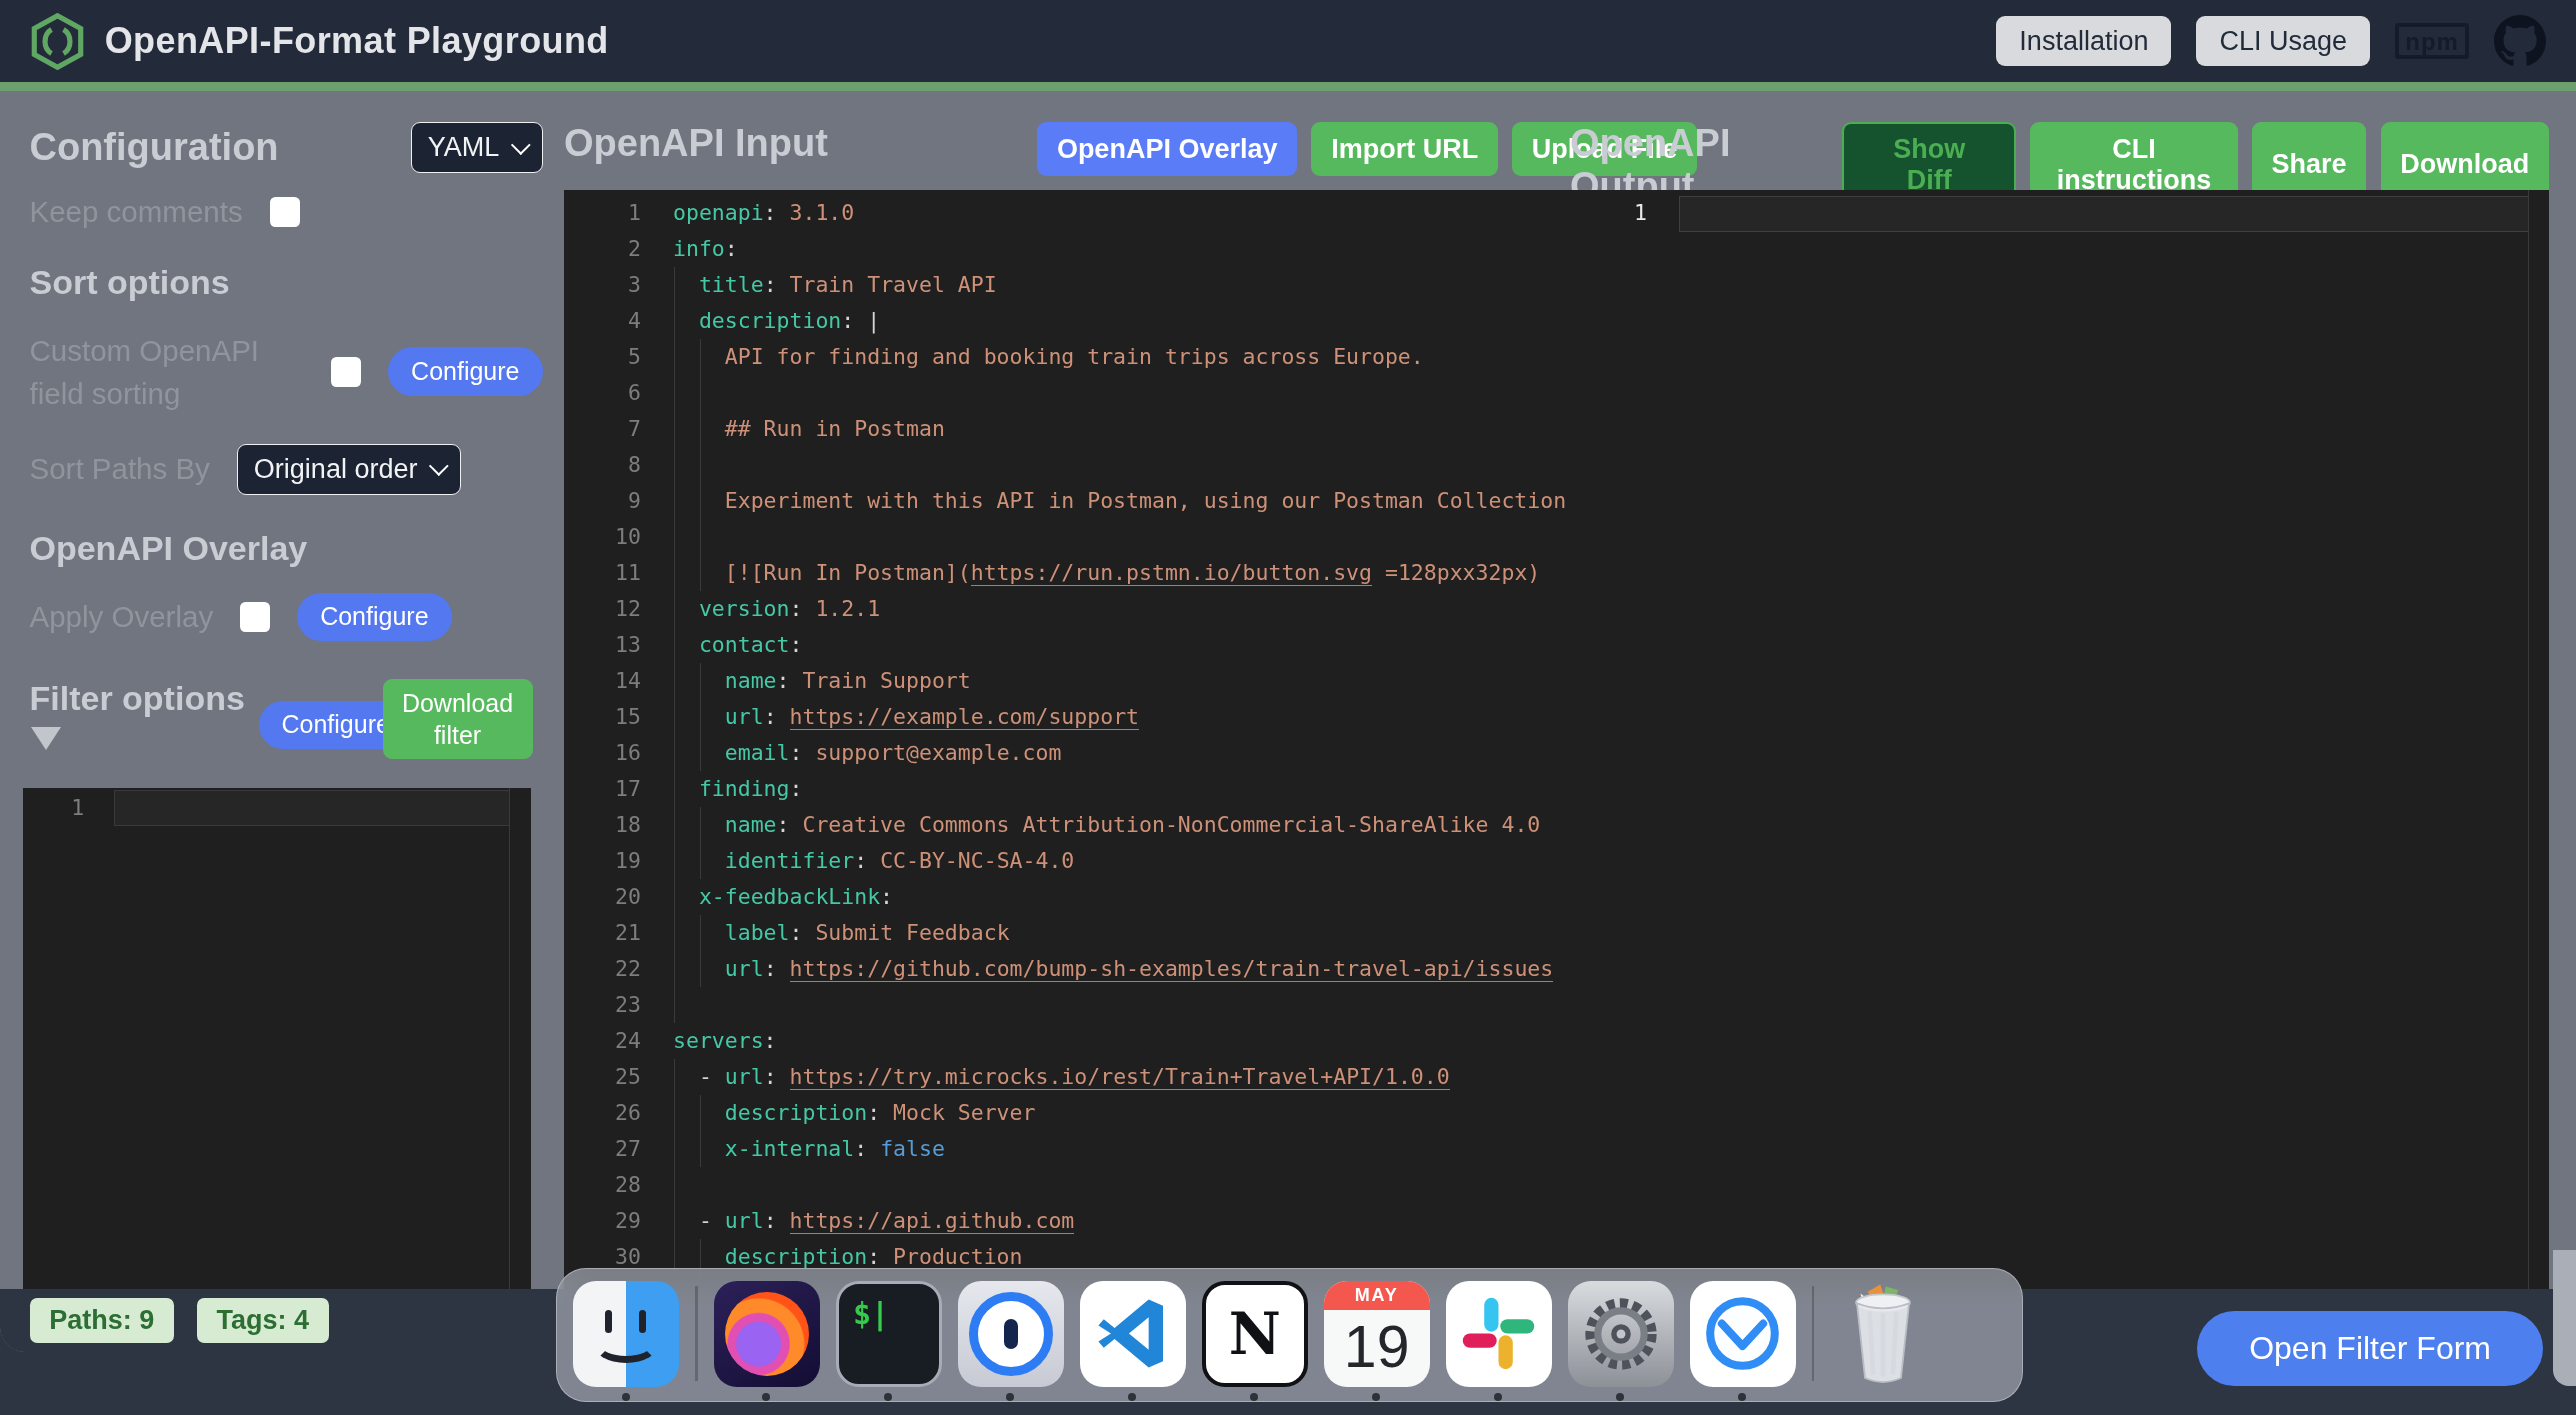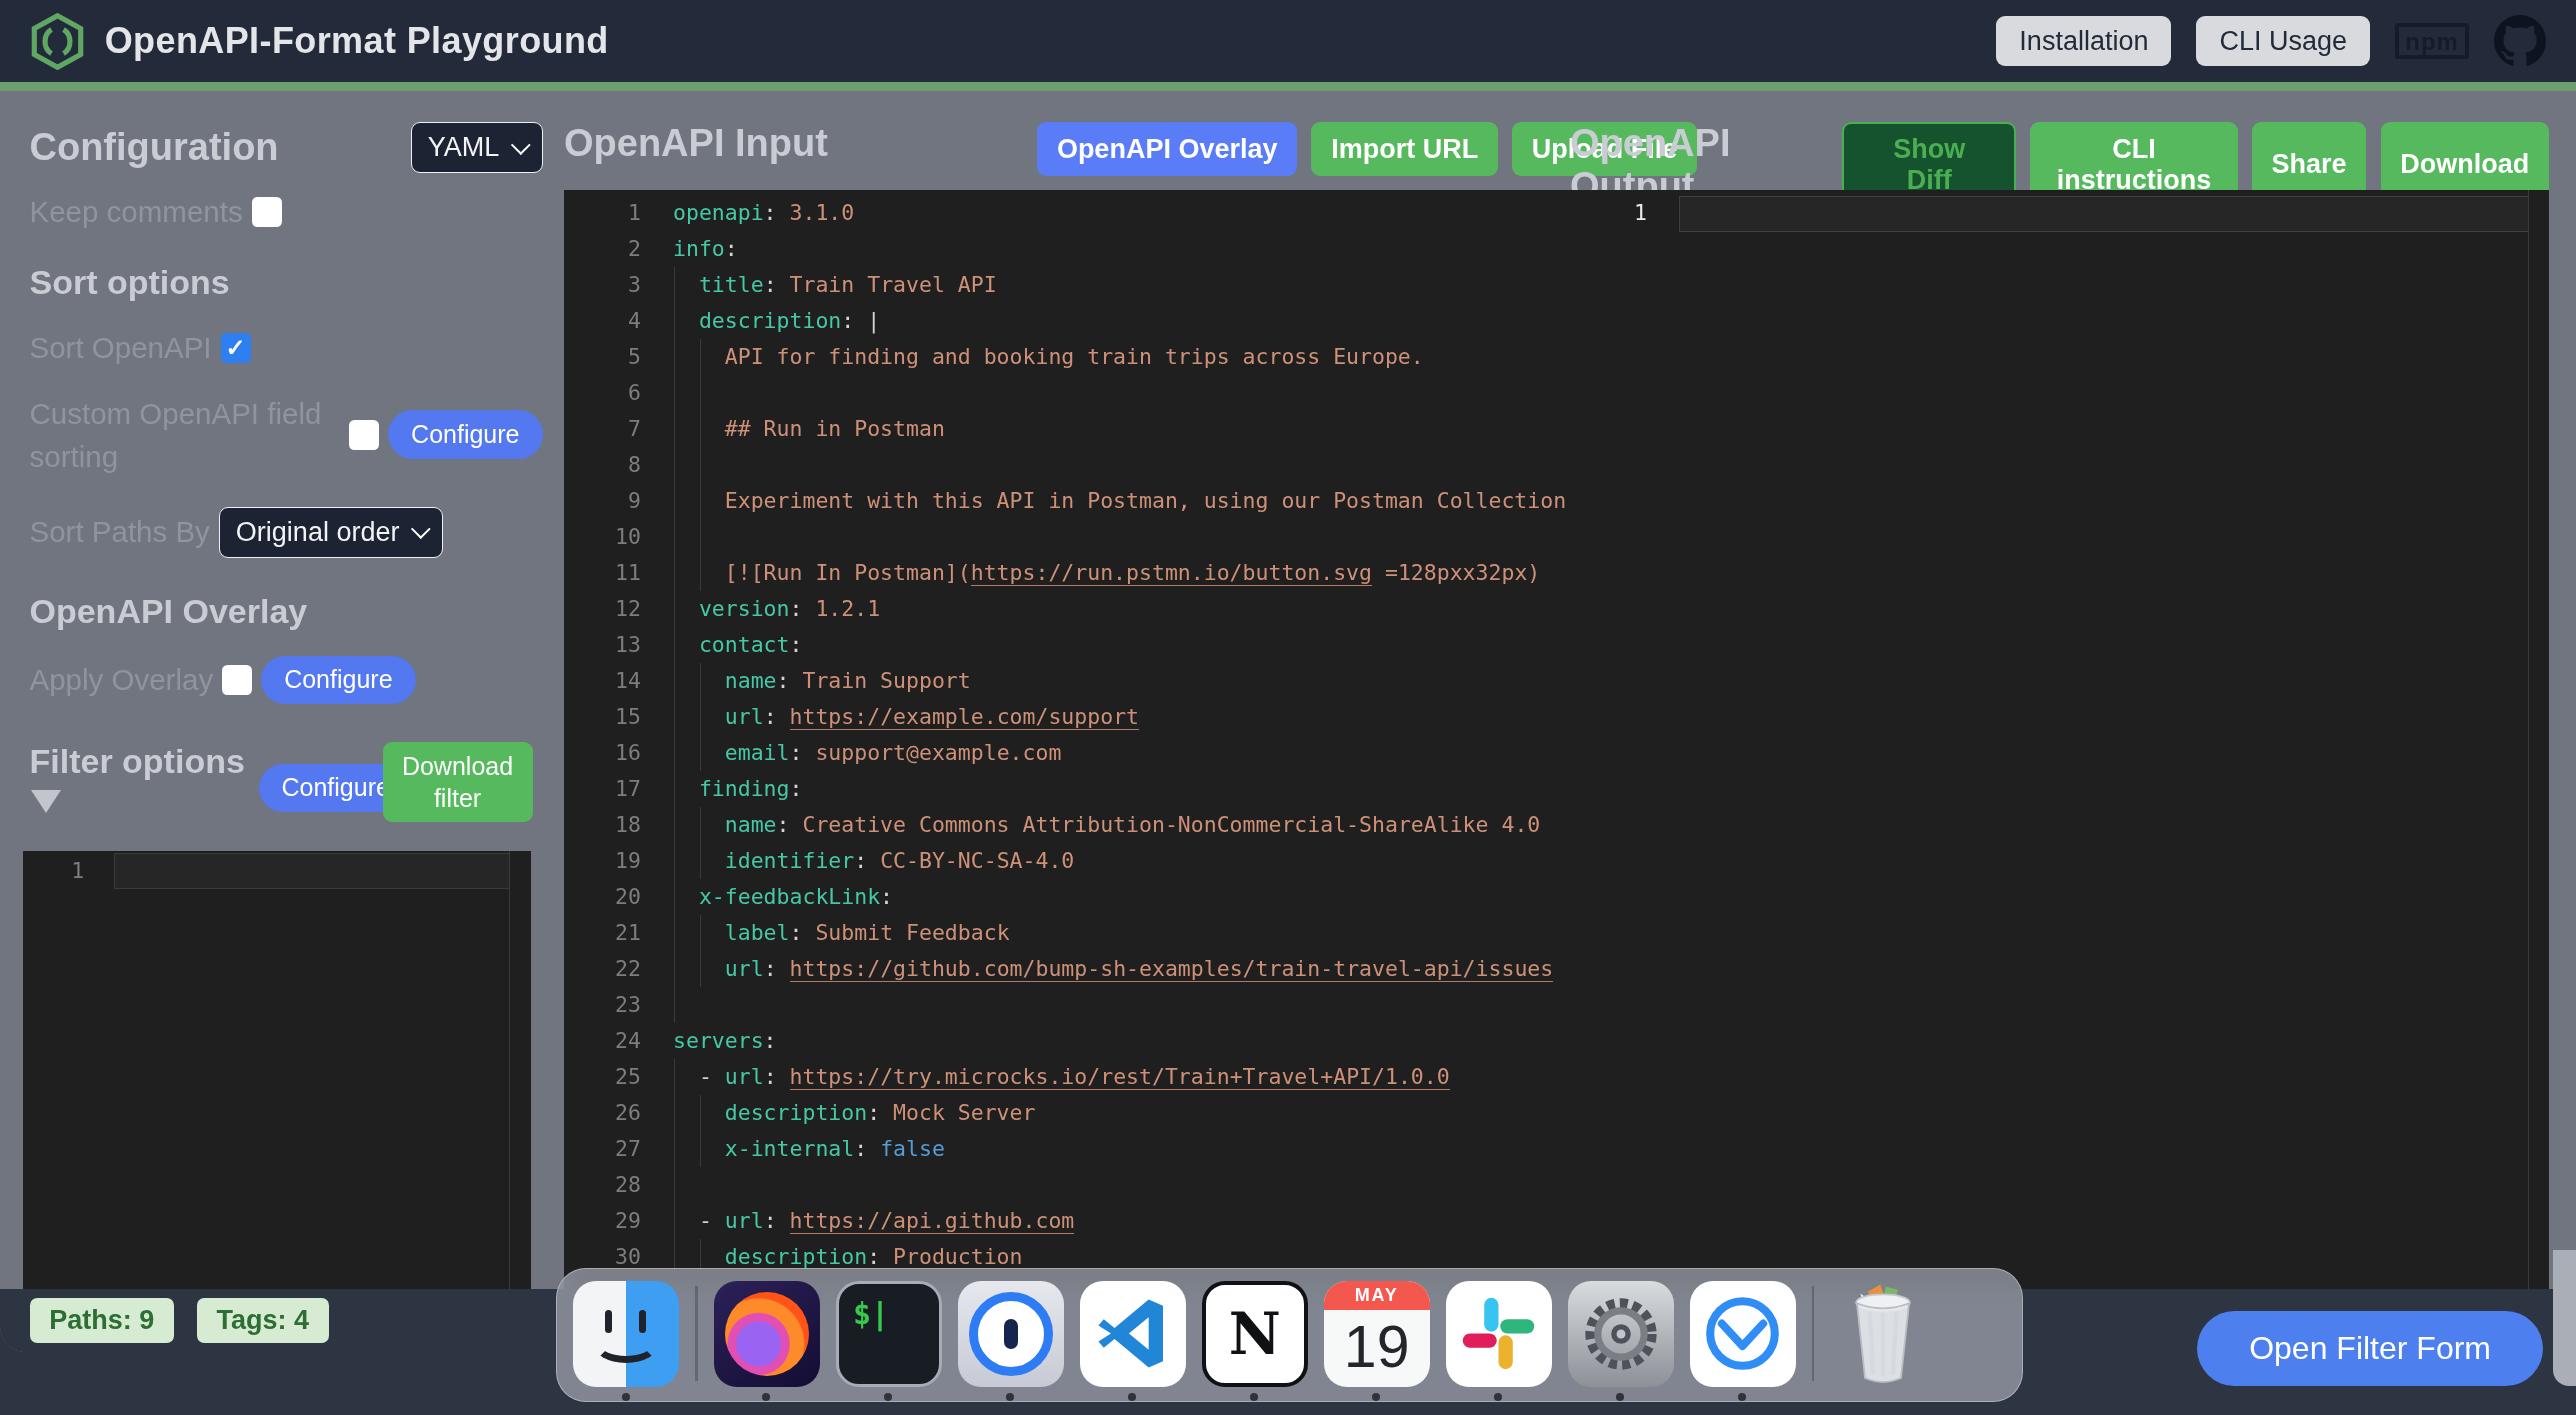--- a/index.html
+++ b/index.html
@@ -12,21 +12,21 @@
   .green-rule{height:9px;background:#6ba06e}
   .appbar-right{margin-left:auto;display:flex;align-items:center;gap:25px}
   .pill-light{background:#d8dadd;color:#222b3a;font-size:27px;padding:9.8px 23px;border-radius:9px;border:none;font-family:inherit;cursor:pointer}
   .npm-mark{color:#141b29;border:4.5px solid #141b29;font-weight:bold;font-size:24px;line-height:27px;padding:0.9px 6.3px;letter-spacing:0.9px;border-radius:3.6px}
   .gh{width:52px;height:52px}
 
   
   .sidebar{position:absolute;left:29.5px;top:122px;width:513px;bottom:0;color:#90959d;font-size:29.5px}
   .h1{font-size:38px;font-weight:bold;color:#c9ccd2;margin:0}
   .h2{font-size:34px;font-weight:bold;color:#c9ccd2;margin:0}
-  .s-row{display:flex;align-items:center;gap:9px}
+  .s-row{display:flex;align-items:center;gap:27px}
   .select{background:#1c2433;color:#f2f3f5;border:1.8px solid #eef0f2;border-radius:9px;font-size:27px;padding:9px 14.3px 9px 16px;display:inline-flex;align-items:center;gap:14.3px;cursor:pointer}
   .chev{width:11.6px;height:11.6px;border-right:2.7px solid #fff;border-bottom:2.7px solid #fff;transform:rotate(45deg);margin-top:-6.3px}
   .cb{width:30px;height:30px;background:#fff;border-radius:5.4px;flex:0 0 auto;cursor:pointer}
   .cb.checked{background:#2e7ff2;position:relative}
   .cb.checked::after{content:"✓";position:absolute;inset:0;color:#fff;font-size:24px;font-weight:bold;text-align:center;line-height:30px}
   .pill-blue{background:#5478f0;color:#fff;font-size:25px;border:none;border-radius:894px;padding:9.8px 23px;font-family:inherit;cursor:pointer}
   .r-config{margin-top:0;justify-content:space-between}
   .r-keep{margin-top:21.5px}
   .r-sortopts{margin-top:34px}
   .r-sortapi{margin-top:29px}
@@ -138,24 +138,20 @@
       <div class="select">
         <span>YAML</span>
         <span class="chev"></span>
       </div>
     </div>
     <div class="s-row r-keep">
       <span>Keep comments</span>
       <span class="cb"></span>
     </div>
     <h2 class="h2 r-sortopts">Sort options</h2>
-    <div class="s-row r-sortapi">
-      <span>Sort OpenAPI</span>
-      <span class="cb checked"></span>
-    </div>
     <div class="s-row r-custom">
       <span class="lbl">Custom OpenAPI field sorting</span>
       <span class="cb"></span>
       <button class="pill-blue">Configure</button>
     </div>
     <div class="s-row r-paths">
       <span>Sort Paths By</span>
       <div class="select">
         <span>Original order</span>
         <span class="chev"></span>

